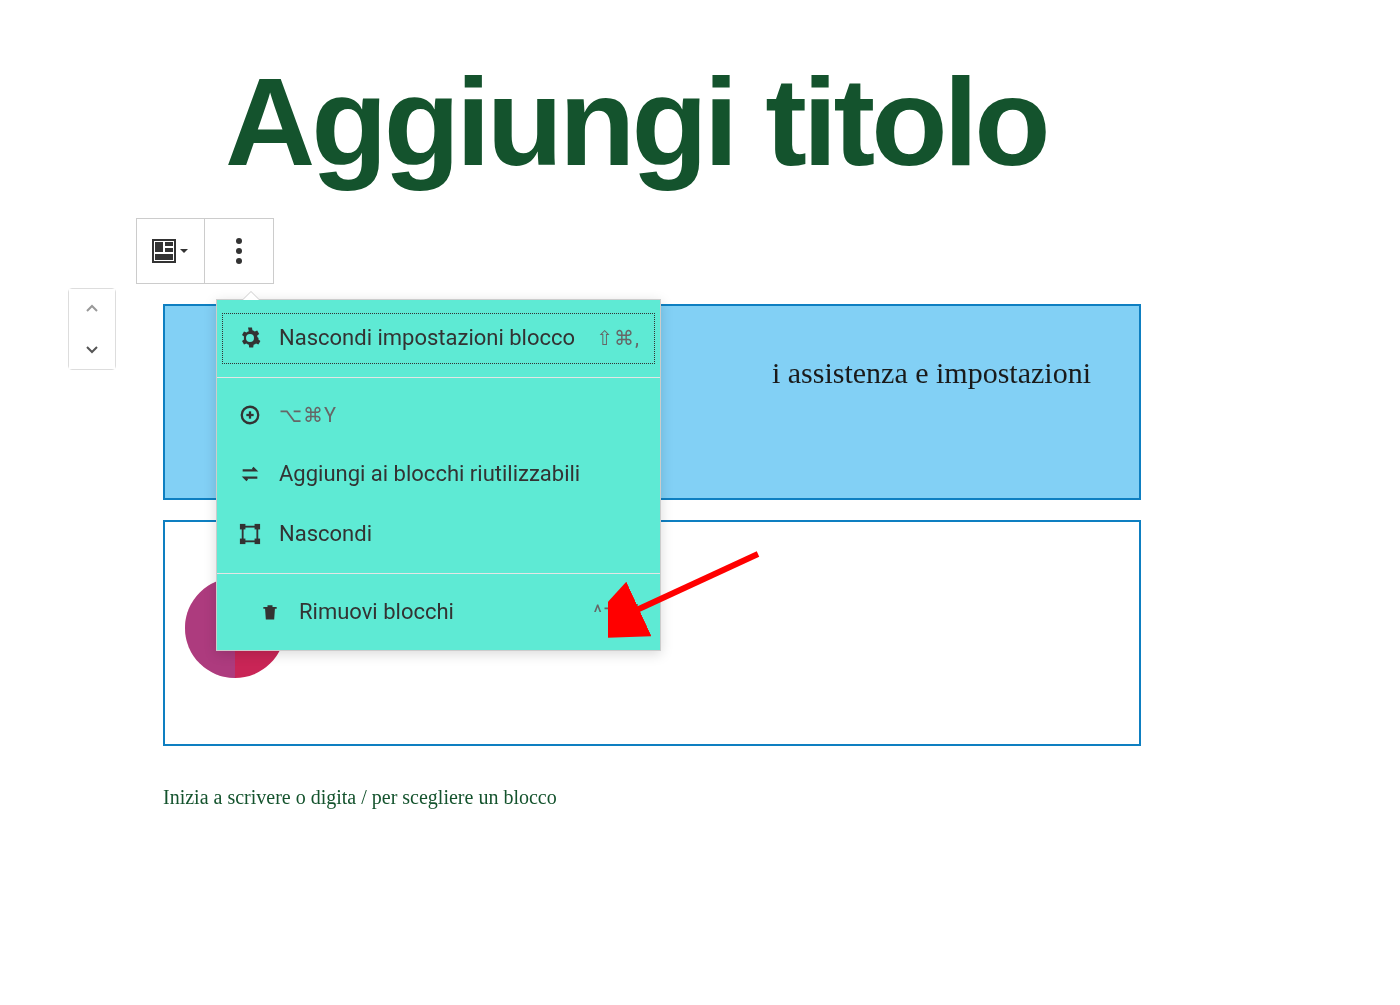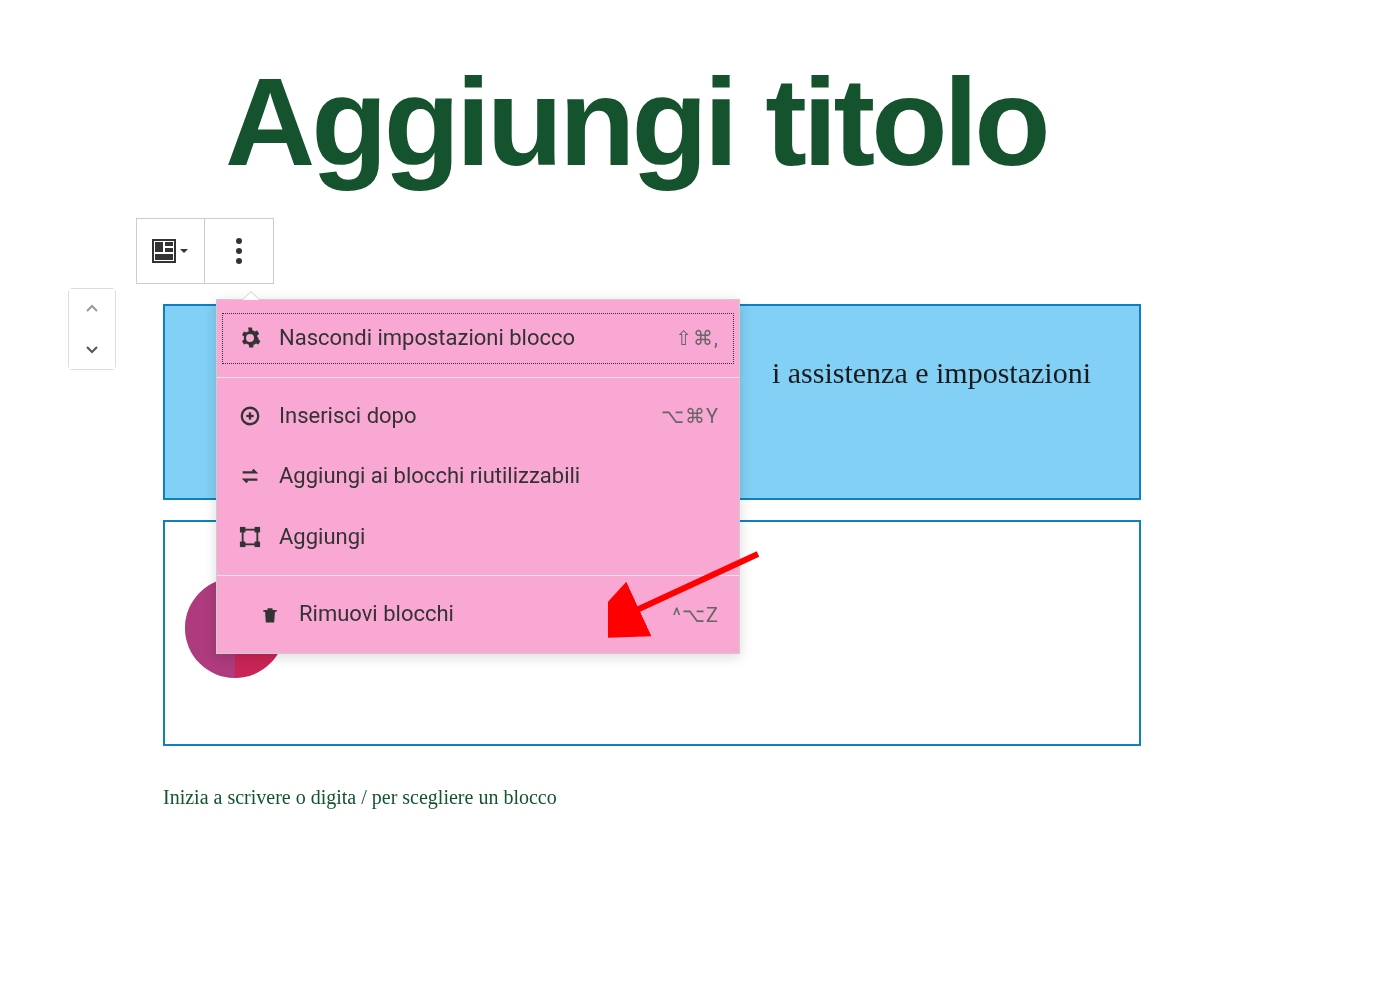--- a/index.html
+++ b/index.html
@@ -132,22 +132,22 @@
       top: 0;
       width: 50%;
       height: 100%;
       background: rgba(120, 100, 200, 0.35);
       border-radius: 50px 0 0 50px;
     }
     .context-menu {
       position: absolute;
       left: 216px;
       top: 299px;
-      width: 524px;
-      background: #f9a8d4;
+      width: 445px;
+      background: #5eead4;
       border: 1px solid #ccc;
       box-shadow: 0 3px 12px rgba(0,0,0,0.15);
       z-index: 100;
     }
     .menu-pointer {
       position: absolute;
       top: -8px;
       left: 26px;
       width: 0;
       height: 0;
@@ -291,42 +291,41 @@
 
   <div class="menu-section">
     <div class="menu-item">
       <span class="menu-icon">
         <svg width="22" height="22" viewBox="0 0 24 24" fill="none" stroke="#333" stroke-width="2.5">
           <circle cx="12" cy="12" r="9"></circle>
           <line x1="12" y1="8" x2="12" y2="16"></line>
           <line x1="8" y1="12" x2="16" y2="12"></line>
         </svg>
       </span>
-      <span class="menu-label">Inserisci dopo</span>
       <span class="menu-shortcut">⌥⌘Y</span>
     </div>
     <div class="menu-item">
       <span class="menu-icon">
         <svg width="22" height="22" viewBox="0 0 24 24" fill="none" stroke="#333" stroke-width="2.5">
           <path d="M4 8h14l-3-3M20 16H6l3 3"></path>
         </svg>
       </span>
       <span class="menu-label">Aggiungi ai blocchi riutilizzabili</span>
     </div>
     <div class="menu-item">
       <span class="menu-icon">
         <svg width="22" height="22" viewBox="0 0 24 24" fill="none" stroke="#333" stroke-width="2">
           <rect x="4" y="4" width="16" height="16"></rect>
           <rect x="2" y="2" width="4" height="4" fill="#333"></rect>
           <rect x="18" y="2" width="4" height="4" fill="#333"></rect>
           <rect x="2" y="18" width="4" height="4" fill="#333"></rect>
           <rect x="18" y="18" width="4" height="4" fill="#333"></rect>
         </svg>
       </span>
-      <span class="menu-label">Aggiungi</span>
+      <span class="menu-label">Nascondi</span>
     </div>
   </div>
 
   <div class="menu-section">
     <div class="menu-item">
       <span class="menu-icon">
         <svg width="20" height="22" viewBox="0 0 24 24" fill="#333">
           <path d="M6 7h12l-1 14H7L6 7zm3-3h6v2H9V4zM4 6h16v2H4V6z"></path>
         </svg>
       </span>

